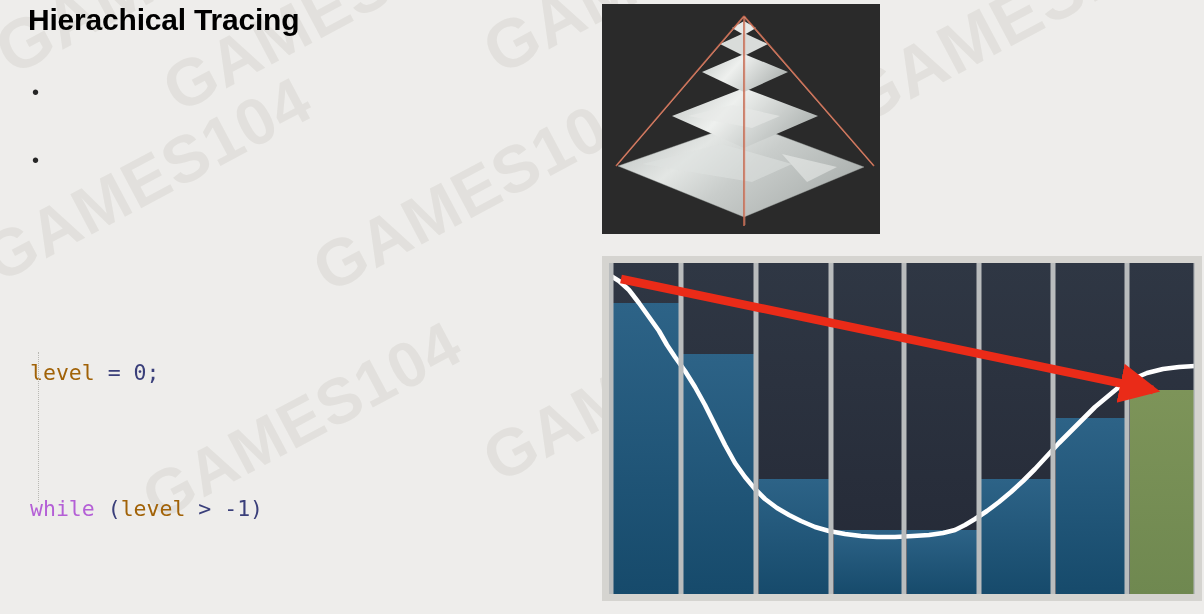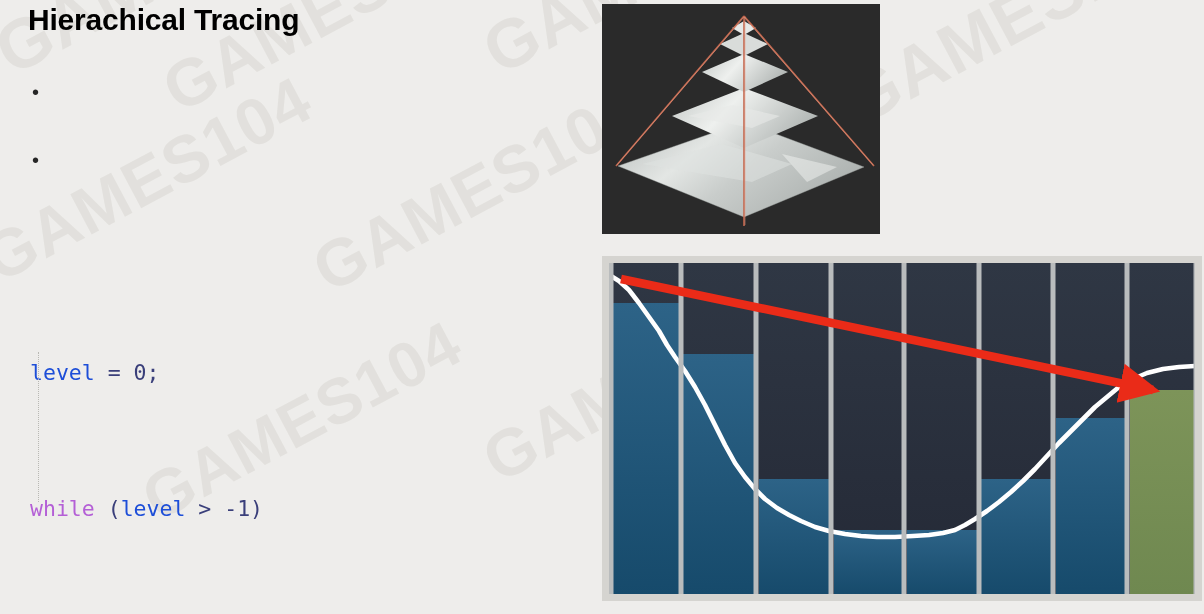--- a/index.html
+++ b/index.html
@@ -46,21 +46,21 @@
   
   .code{
     position:absolute;left:30px;top:288px;
     font-family:"DejaVu Sans Mono", monospace;
     font-size:21.5px;line-height:34px;
     white-space:pre;
     color:#2d2f5e;
   }
   .code .line{position:relative;height:34px;}
   .kw       {color:#b45fd6;}          
-  .var      {color:#1d4ed8;}          
+  .var      {color:#a16207;}          
   .num      {color:#3a3f7a;}
   .punct    {color:#3a3f7a;}
   
   .indent-guide{
     position:absolute;left:38px;top:352px;
     width:0;height:150px;
     border-left:1px dotted #b9b9b4;
     z-index:3;
   }
 

